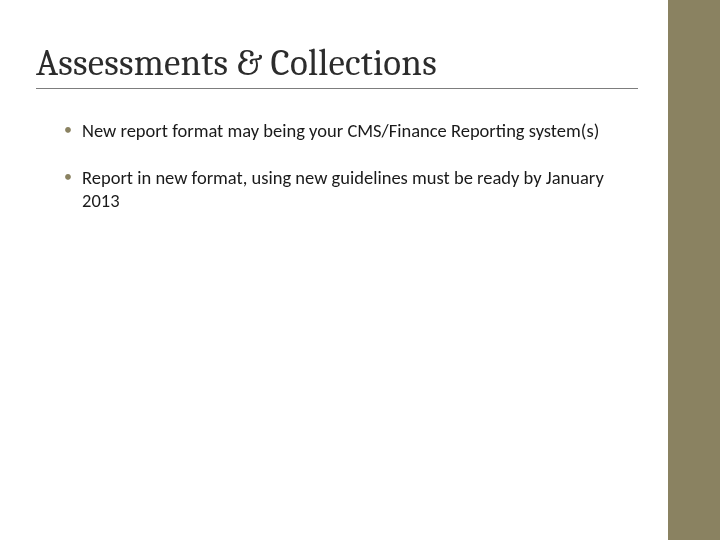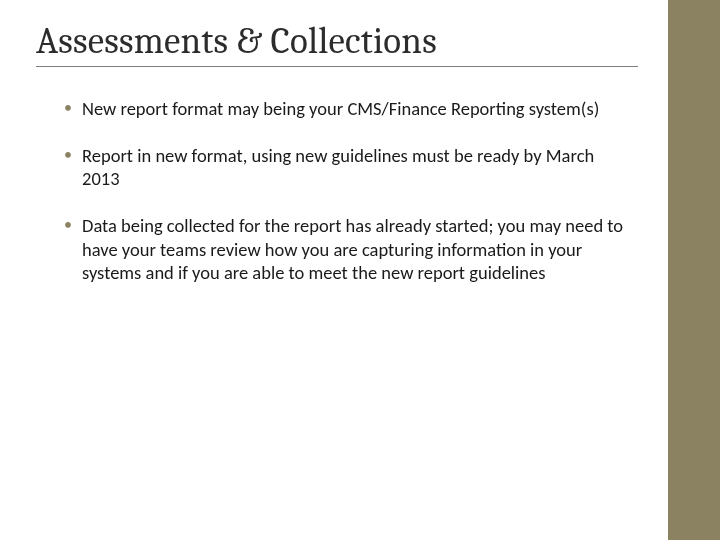--- a/index.html
+++ b/index.html
@@ -15,21 +15,21 @@
       right: 0;
       width: 52px;
       height: 540px;
       background: #8a8261;
     }
     .content {
       position: absolute;
       top: 0;
       left: 0;
       right: 52px;
-      padding: 20px 30px 0 36px;
+      padding: 42px 30px 0 36px;
     }
     .title {
       font-family: "Cambria", "Georgia", serif;
       font-size: 37px;
       font-weight: 400;
       color: #2c2c2c;
       letter-spacing: 0.2px;
     }
     .title-rule {
       margin-top: 4px;
@@ -63,16 +63,15 @@
 </head>
 <body>
 
 <div class="side-band"></div>
 
 <div class="content">
   <h1 class="title">Assessments &amp; Collections</h1>
   <hr class="title-rule">
   <div class="bullets">
     <div class="bullet-item">New report format may being your CMS/Finance Reporting system(s)</div>
-    <div class="bullet-item">Report in new format, using new guidelines must be ready by March 2013</div>
-    <div class="bullet-item">Data being collected for the report has already started; you may need to have your teams review how you are capturing information in your systems and if you are able to meet the new report guidelines</div>
+    <div class="bullet-item">Report in new format, using new guidelines must be ready by January 2013</div>
   </div>
 </div>
 
 </body></html>

